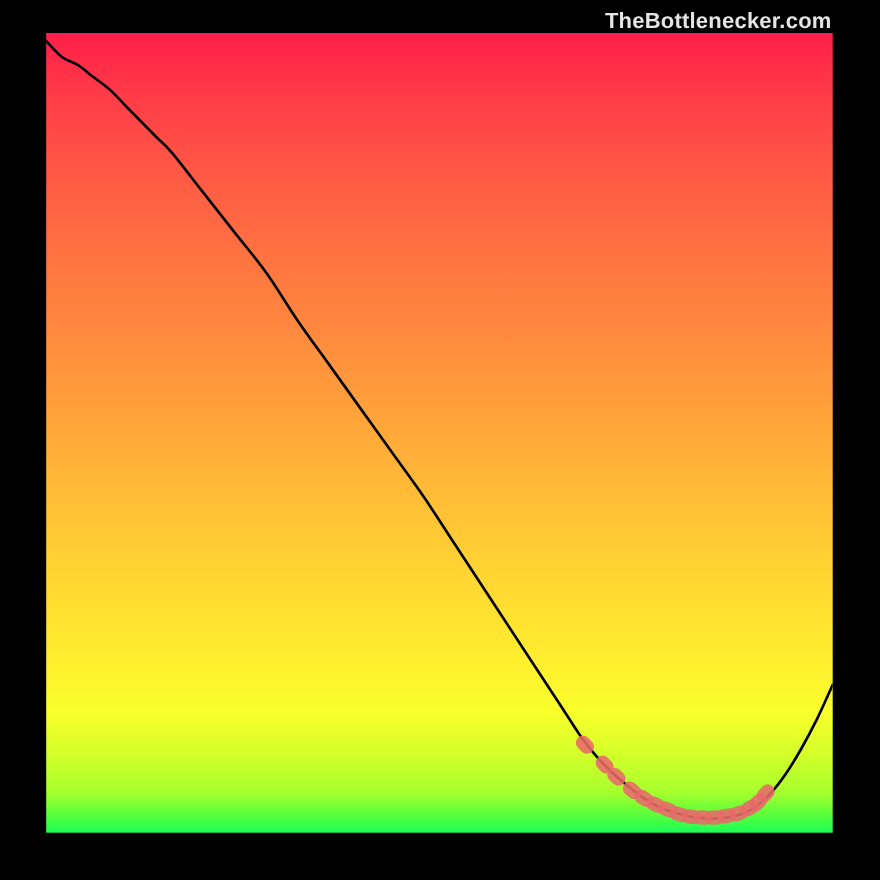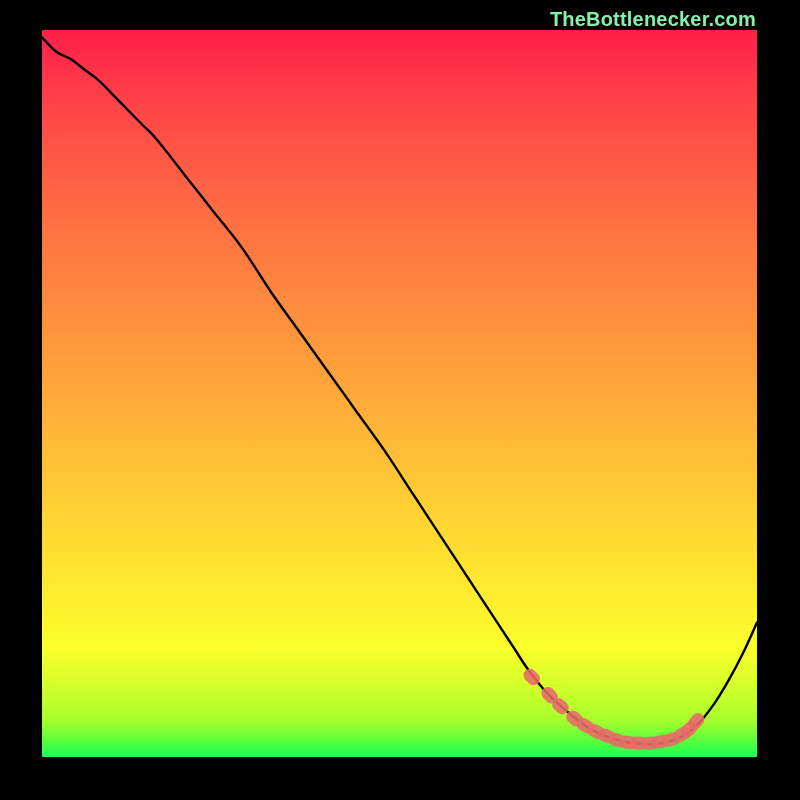--- a/index.html
+++ b/index.html
@@ -41,21 +41,21 @@
       #1bff58 100%
     );
   }
   .attribution {
     position: absolute;
     top: 8px;
     right: 44px;
     font-family: Arial, Helvetica, sans-serif;
     font-size: 20px;
     font-weight: bold;
-    color: #86efac;
+    color: #e5e5e5;
     letter-spacing: 0.2px;
   }
   svg.curve-layer {
     position: absolute;
     left: 0;
     top: 0;
     width: 100%;
     height: 100%;
     pointer-events: none;
   }

